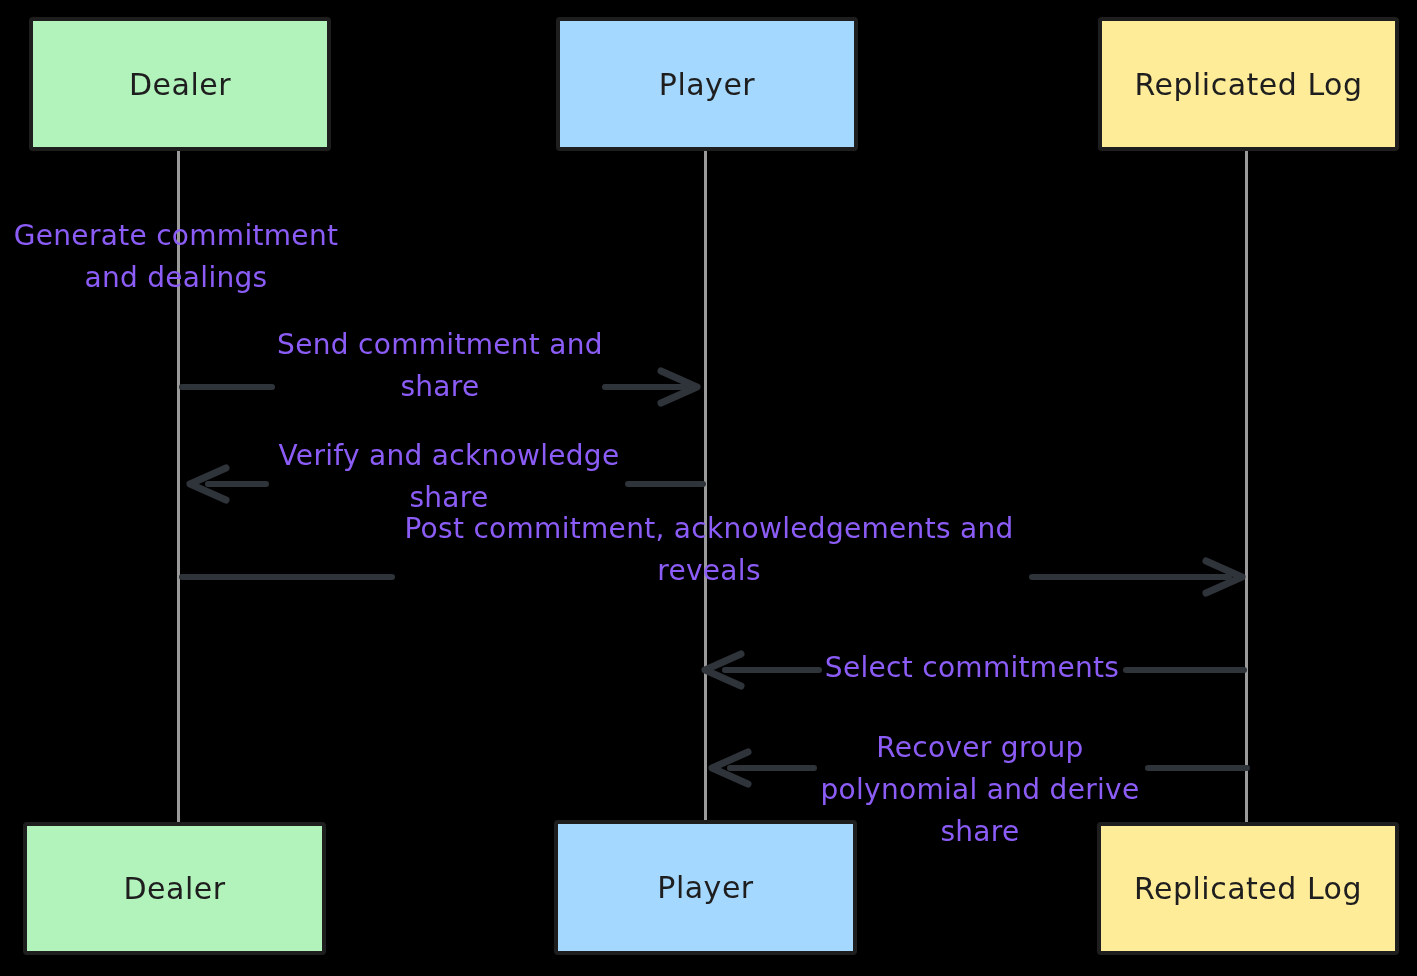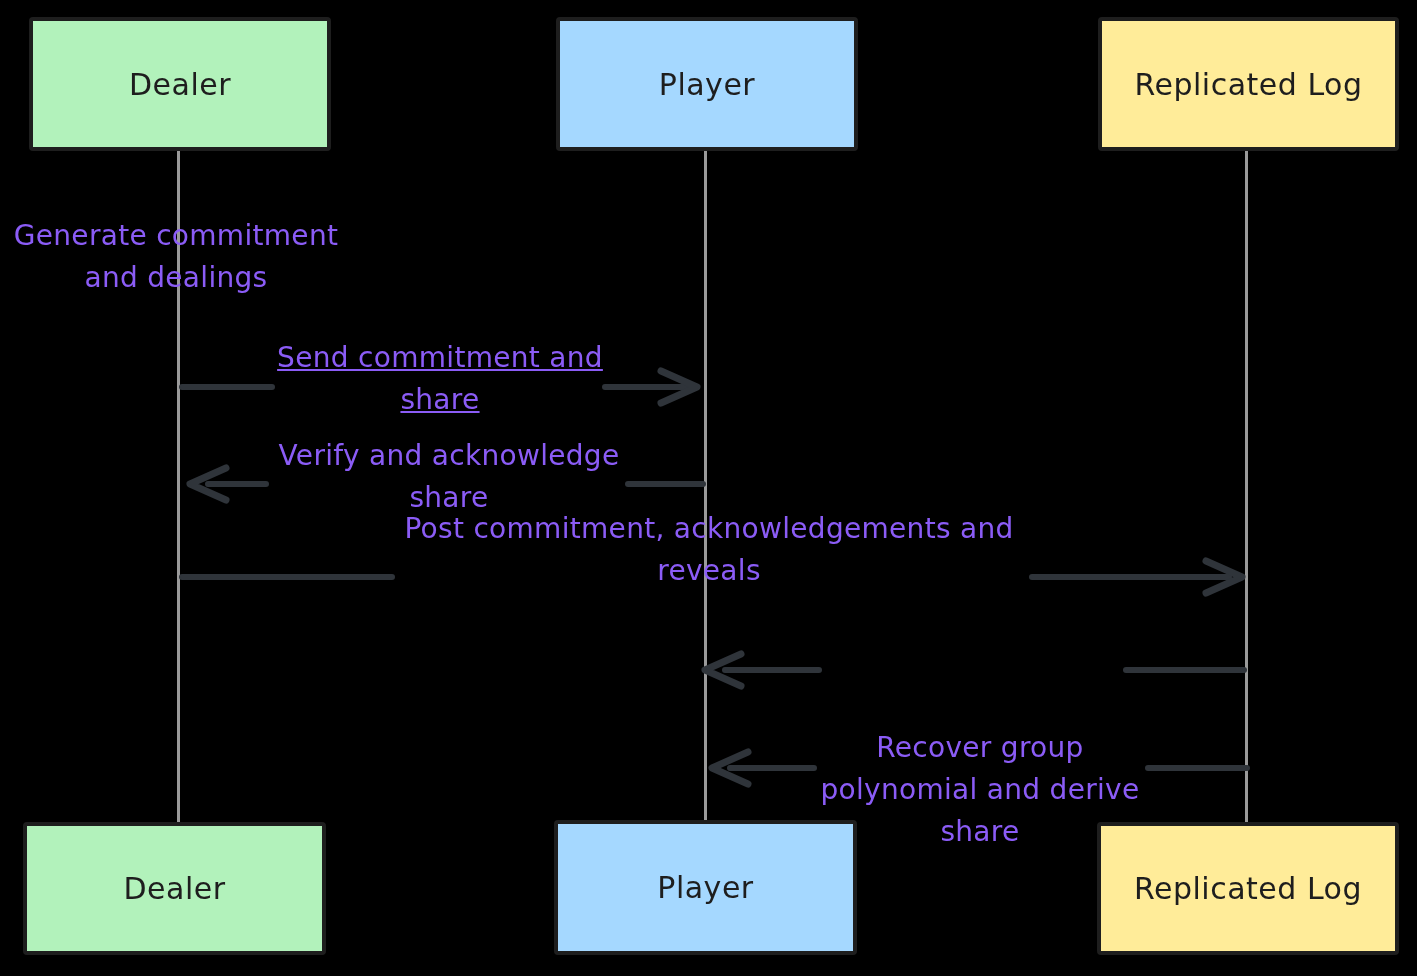--- a/index.html
+++ b/index.html
@@ -58,21 +58,21 @@
   </div>
 
   <div class="msg-label" style="left:176px;top:215px;">Generate commitment
 and dealings</div>
 
   <div class="seg" style="left:179px;top:384px;width:96px;"></div>
   <div class="seg" style="left:602px;top:384px;width:90px;"></div>
   <svg class="ah" style="left:651px;top:365px;" width="52" height="44">
     <path d="M10 6 L46 22 L10 38" fill="none" stroke="#2f343a" stroke-width="7" stroke-linecap="round" stroke-linejoin="round" style="stroke: rgb(47, 52, 58);"></path>
   </svg>
-  <div class="msg-label" style="left:440px;top:337px;text-decoration:underline;">Send commitment and
+  <div class="msg-label" style="left:440px;top:324px;">Send commitment and
 share</div>
 
   <div class="seg" style="left:205px;top:481px;width:64px;"></div>
   <div class="seg" style="left:625px;top:481px;width:81px;"></div>
   <svg class="ah" style="left:184px;top:462px;" width="52" height="44">
     <path d="M42 6 L6 22 L42 38" fill="none" stroke="#2f343a" stroke-width="7" stroke-linecap="round" stroke-linejoin="round" style="stroke: rgb(47, 52, 58);"></path>
   </svg>
   <div class="msg-label" style="left:433px;top:435px;margin-left:16px;">Verify and acknowledge
 share</div>
 
@@ -82,20 +82,21 @@
     <path d="M10 6 L46 22 L10 38" fill="none" stroke="#2f343a" stroke-width="7" stroke-linecap="round" stroke-linejoin="round" style="stroke: rgb(47, 52, 58);"></path>
   </svg>
   <div class="msg-label" style="left:709px;top:508px;">Post commitment, acknowledgements and
 reveals</div>
 
   <div class="seg" style="left:722px;top:667px;width:100px;"></div>
   <div class="seg" style="left:1123px;top:667px;width:124px;"></div>
   <svg class="ah" style="left:699px;top:648px;" width="52" height="44">
     <path d="M42 6 L6 22 L42 38" fill="none" stroke="#2f343a" stroke-width="7" stroke-linecap="round" stroke-linejoin="round" style="stroke: rgb(47, 52, 58);"></path>
   </svg>
+  <div class="msg-label" style="left:972px;top:647px;">Select commitments</div>
 
   <div class="seg" style="left:727px;top:765px;width:90px;"></div>
   <div class="seg" style="left:1145px;top:765px;width:105px;"></div>
   <svg class="ah" style="left:706px;top:746px;" width="52" height="44">
     <path d="M42 6 L6 22 L42 38" fill="none" stroke="#2f343a" stroke-width="7" stroke-linecap="round" stroke-linejoin="round" style="stroke: rgb(47, 52, 58);"></path>
   </svg>
   <div class="msg-label" style="left:980px;top:707px;margin-top:20px;">Recover group
 polynomial and derive
 share</div>
 

